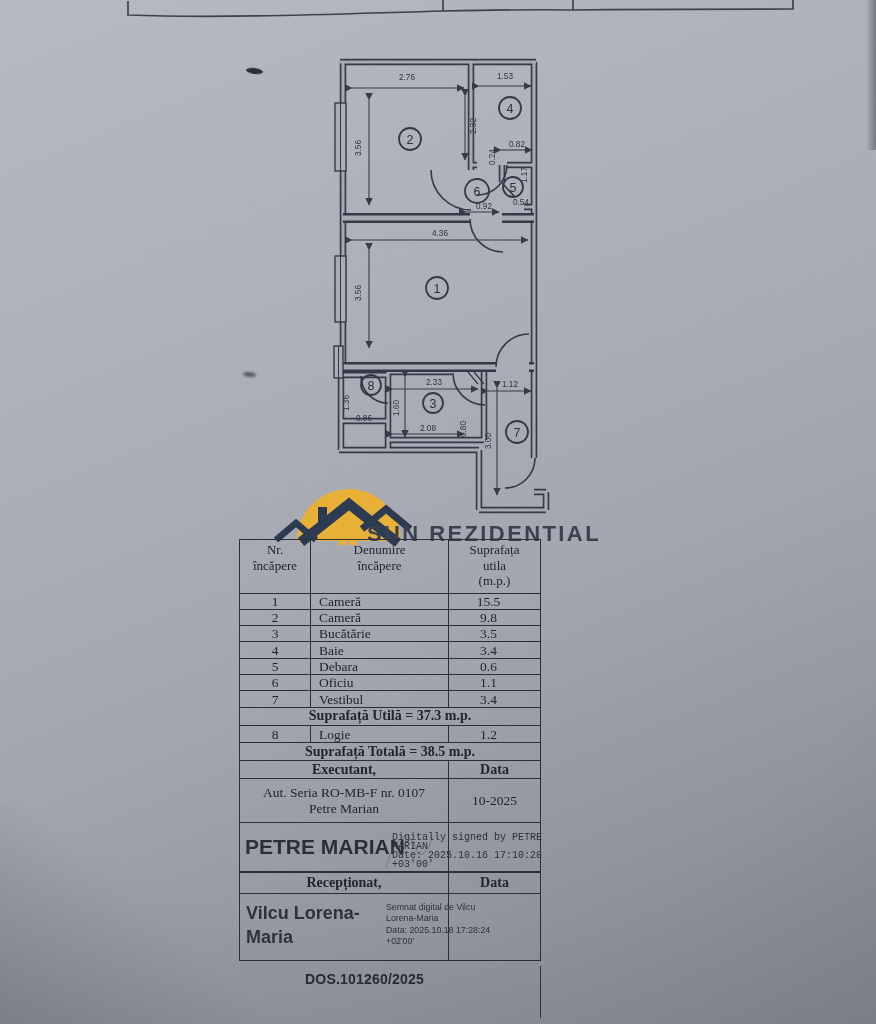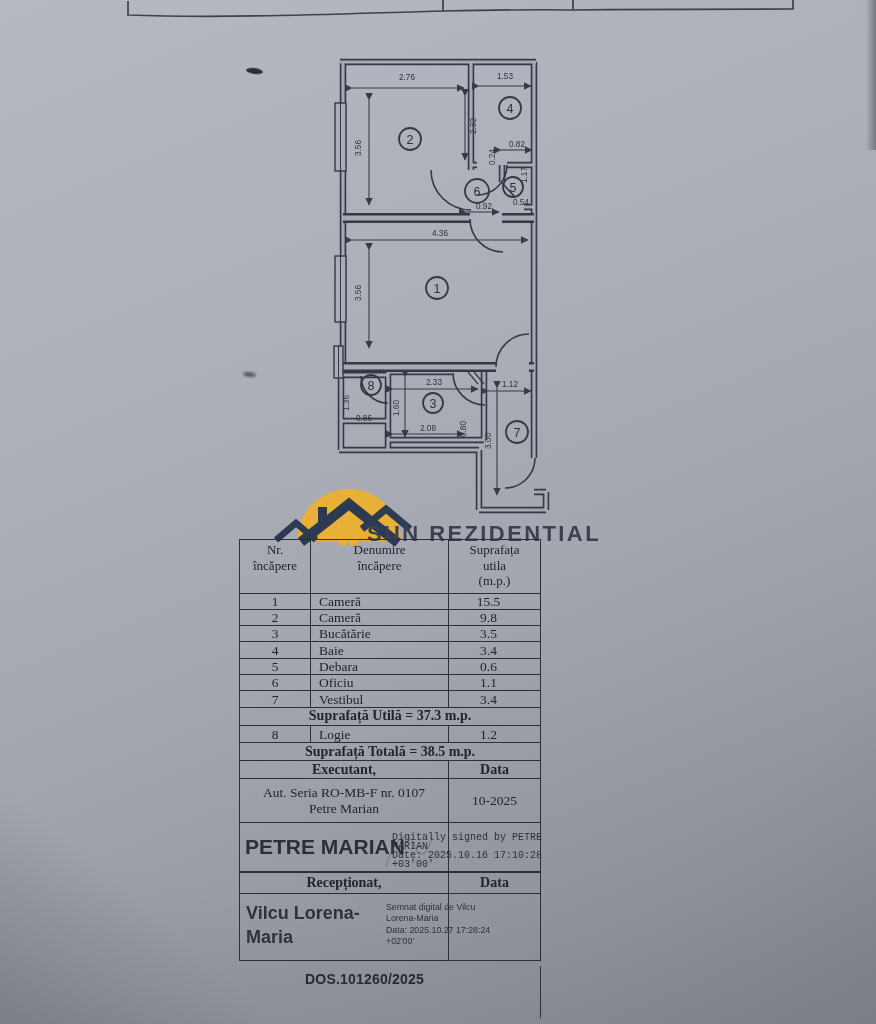--- a/index.html
+++ b/index.html
@@ -279,21 +279,21 @@
     <div class="cell bdr">Recepționat,</div>
     <div class="cell">Data</div>
   </div>
 
   <div class="r-sig2 grid2 rowline">
     <div class="cell bdr sig2-name">Vilcu Lorena-
 Maria</div>
     <div class="cell"></div>
     <div class="sig-note2">Semnat digital de Vilcu
 Lorena-Maria
-Data: 2025.10.27 17:28:24
+Data: 2025.10.18 17:28:24
 +02'00'</div>
   </div>
 </div>
 
 <div class="dos-strip">
   <div class="dos-text">DOS.101260/2025</div>
 </div>
 
 <div class="vignette"></div>
 <div class="corner-shade"></div>

